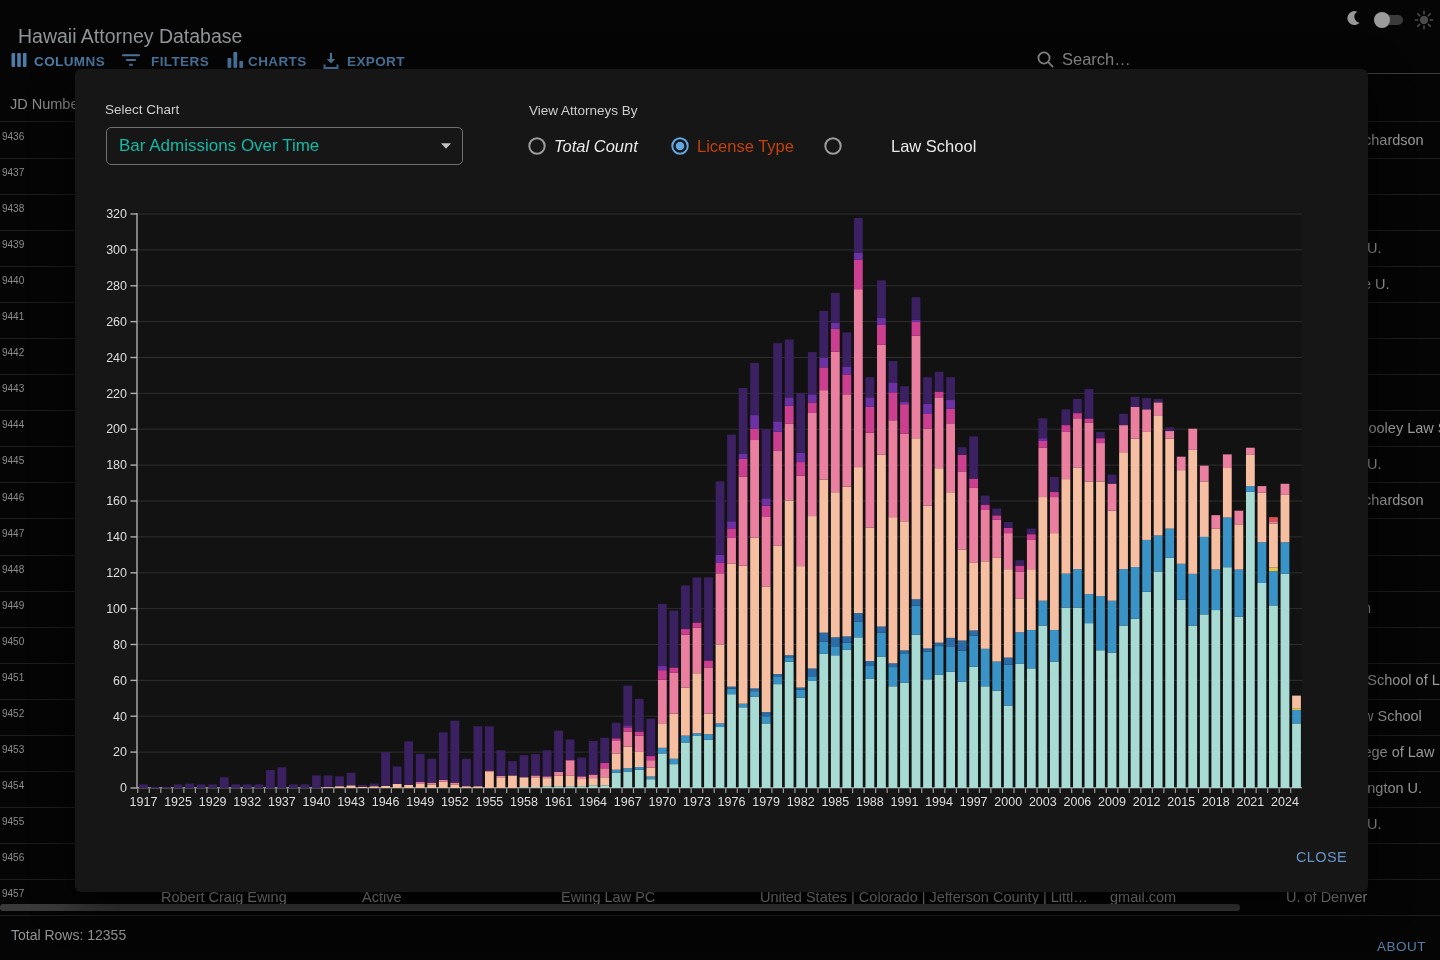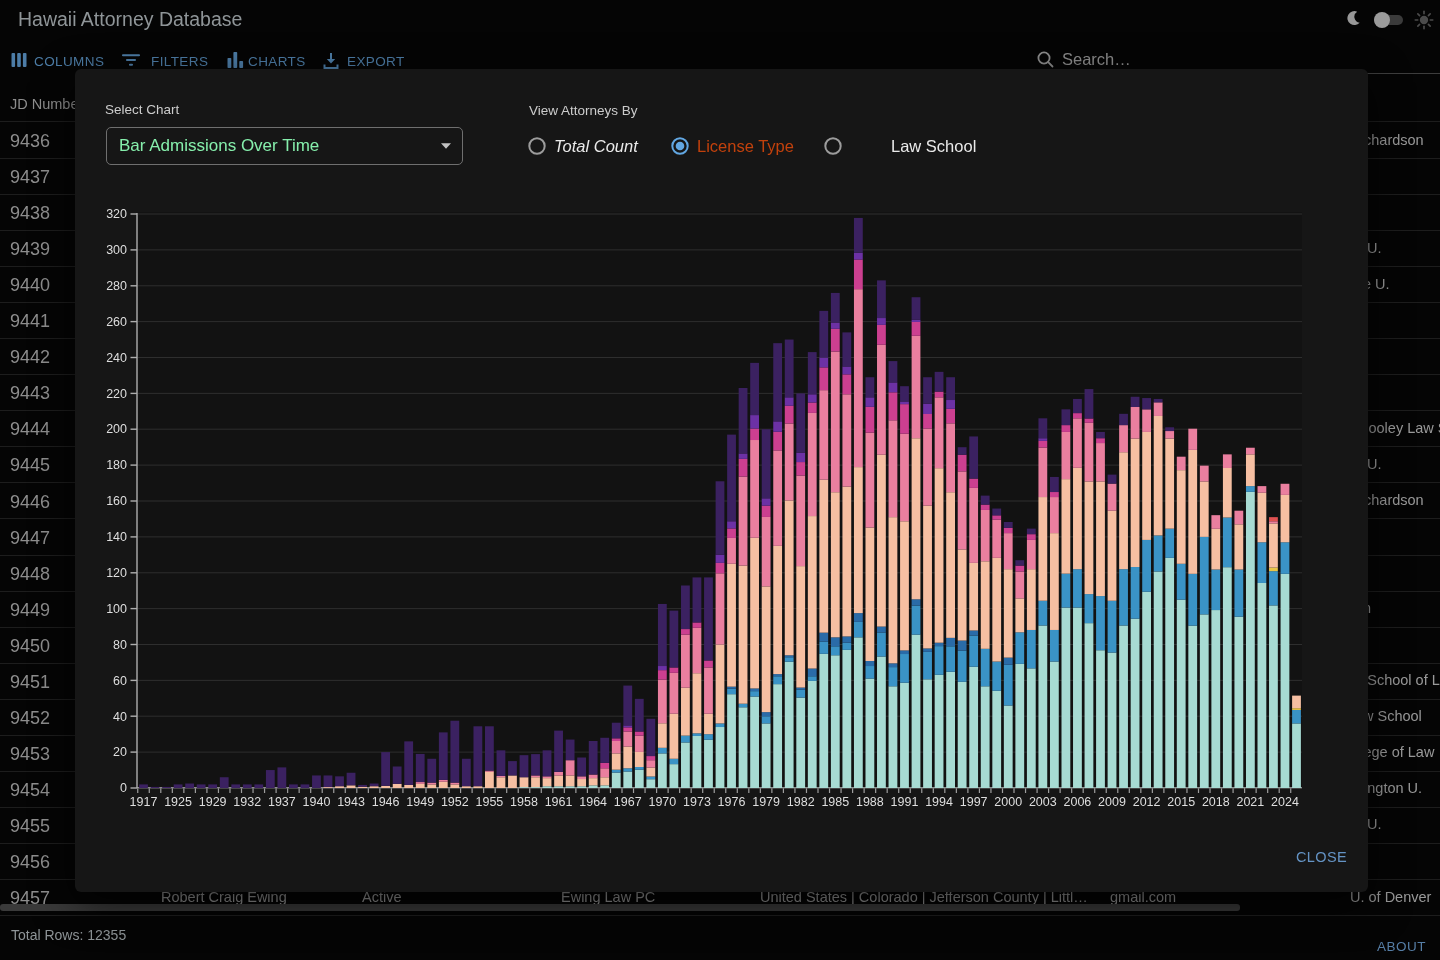--- a/index.html
+++ b/index.html
@@ -1,26 +1,26 @@
 <!DOCTYPE html>
 <html><head><meta charset="utf-8">
 <style>
 * { margin:0; padding:0; box-sizing:border-box; }
 html,body { width:1440px; height:960px; background:#050505; overflow:hidden;
   font-family:"Liberation Sans", sans-serif; position:relative; }
 .abs { position:absolute; }
-.jd { position:absolute; left:10px; font-size:18px; color:#8e8e8e; }
+.jd { position:absolute; left:2px; font-size:10px; color:#8e8e8e; }
 .rline { position:absolute; left:0; width:1440px; height:1px; background:#1d1d1d; }
 .cell { position:absolute; font-size:14.5px; color:#9a9a9a; white-space:nowrap; }
-.tbtn { position:absolute; top:54px; font-size:13.5px; font-weight:400; letter-spacing:.4px; color:#4d7da7; }
+.tbtn { position:absolute; top:54px; font-size:13.5px; font-weight:700; letter-spacing:.4px; color:#4d7da7; }
 svg.icon { position:absolute; top:52px; }
 </style></head>
 <body>
 
-<div class="abs" style="left:18px;top:8px;font-size:19.5px;color:#8f9598;">Hawaii Attorney Database</div>
+<div class="abs" style="left:18px;top:25px;font-size:19.5px;color:#8f9598;">Hawaii Attorney Database</div>
 
 <svg class="abs" style="left:1346px;top:9px" width="20" height="20" viewBox="0 0 20 20">
  <path d="M14.5 12.6 A7 7 0 1 1 9.2 2.6 A6 6 0 0 0 14.5 12.6 Z" fill="#989898" transform="rotate(15 10 10)"></path>
 </svg>
 <div class="abs" style="left:1374px;top:15.2px;width:29px;height:9.6px;border-radius:5px;background:#3b3b3b;"></div>
 <div class="abs" style="left:1374px;top:12px;width:16px;height:16px;border-radius:50%;background:#9b9b9b;"></div>
 <svg class="abs" style="left:1414px;top:9.5px" width="20" height="20" viewBox="0 0 24 24">
  <circle cx="12" cy="12" r="5" fill="#4b4b4b"></circle>
  <g stroke="#4b4b4b" stroke-width="2" stroke-linecap="round">
   <line x1="12" y1="1.5" x2="12" y2="4.5"></line>
@@ -125,32 +125,32 @@
 <div class="cell" style="top:672px;left:1360px">l School of L</div>
 <div class="cell" style="top:708px;left:1363px">w School</div>
 <div class="cell" style="top:744px;left:1357px">llege of Law</div>
 <div class="cell" style="top:780px;left:1356px">hington U.</div>
 <div class="cell" style="top:816px;left:1367px">U.</div>
 <div class="cell" style="top:889px;left:161px">Robert Craig Ewing</div>
 <div class="cell" style="top:889px;left:362px">Active</div>
 <div class="cell" style="top:889px;left:561px">Ewing Law PC</div>
 <div class="cell" style="top:889px;left:760px">United States | Colorado | Jefferson County | Littl…</div>
 <div class="cell" style="top:889px;left:1110px">gmail.com</div>
-<div class="cell" style="top:889px;left:1350px">U. of Denver</div>
+<div class="cell" style="top:889px;left:1286px">U. of Denver</div>
 
 <div class="abs" style="left:0;top:904px;width:1240px;height:7px;background:#3a3a3a;border-radius:3px;"></div>
 
 <div class="abs" style="left:11px;top:927px;font-size:14px;color:#8f9598;text-align:right;">Total Rows: 12355</div>
 <div class="abs" style="left:1377px;top:927px;font-size:13.5px;letter-spacing:.5px;color:#567ea6;margin-top:12px;">ABOUT</div>
 
 <div class="abs" style="left:75px;top:69px;width:1293px;height:823px;background:#161616;border-radius:6px;box-shadow:0 12px 40px rgba(0,0,0,.7);"></div>
 
 <div class="abs" style="left:105px;top:102px;font-size:13.5px;color:#cccccc;">Select Chart</div>
 <div class="abs" style="left:105.5px;top:126.5px;width:357px;height:38px;border:1px solid #6f6f6f;border-radius:5px;"></div>
-<div class="abs" style="left:119px;top:136px;font-size:17px;color:#86efac;">Bar Admissions Over Time</div>
+<div class="abs" style="left:119px;top:136px;font-size:17px;color:#14b8a6;">Bar Admissions Over Time</div>
 <svg class="abs" style="left:440px;top:142px" width="12" height="8" viewBox="0 0 12 8">
     <path d="M1 1.2 L6 6.8 L11 1.2 Z" fill="#c2c2c2"></path>
   </svg>
 
 <div class="abs" style="left:529px;top:103px;font-size:13.5px;color:#cccccc;">View Attorneys By</div>
 <svg class="abs" style="left:527px;top:136px" width="20" height="20" viewBox="0 0 20 20">
  <circle cx="10" cy="10" r="7.7" fill="none" stroke="#9c9c9c" stroke-width="2"></circle>
 </svg>
 <div class="abs" style="left:554px;top:137px;font-size:16.5px;color:#eaeaea;font-style:italic;">Total Count</div>
 <svg class="abs" style="left:670px;top:136px" width="20" height="20" viewBox="0 0 20 20">

